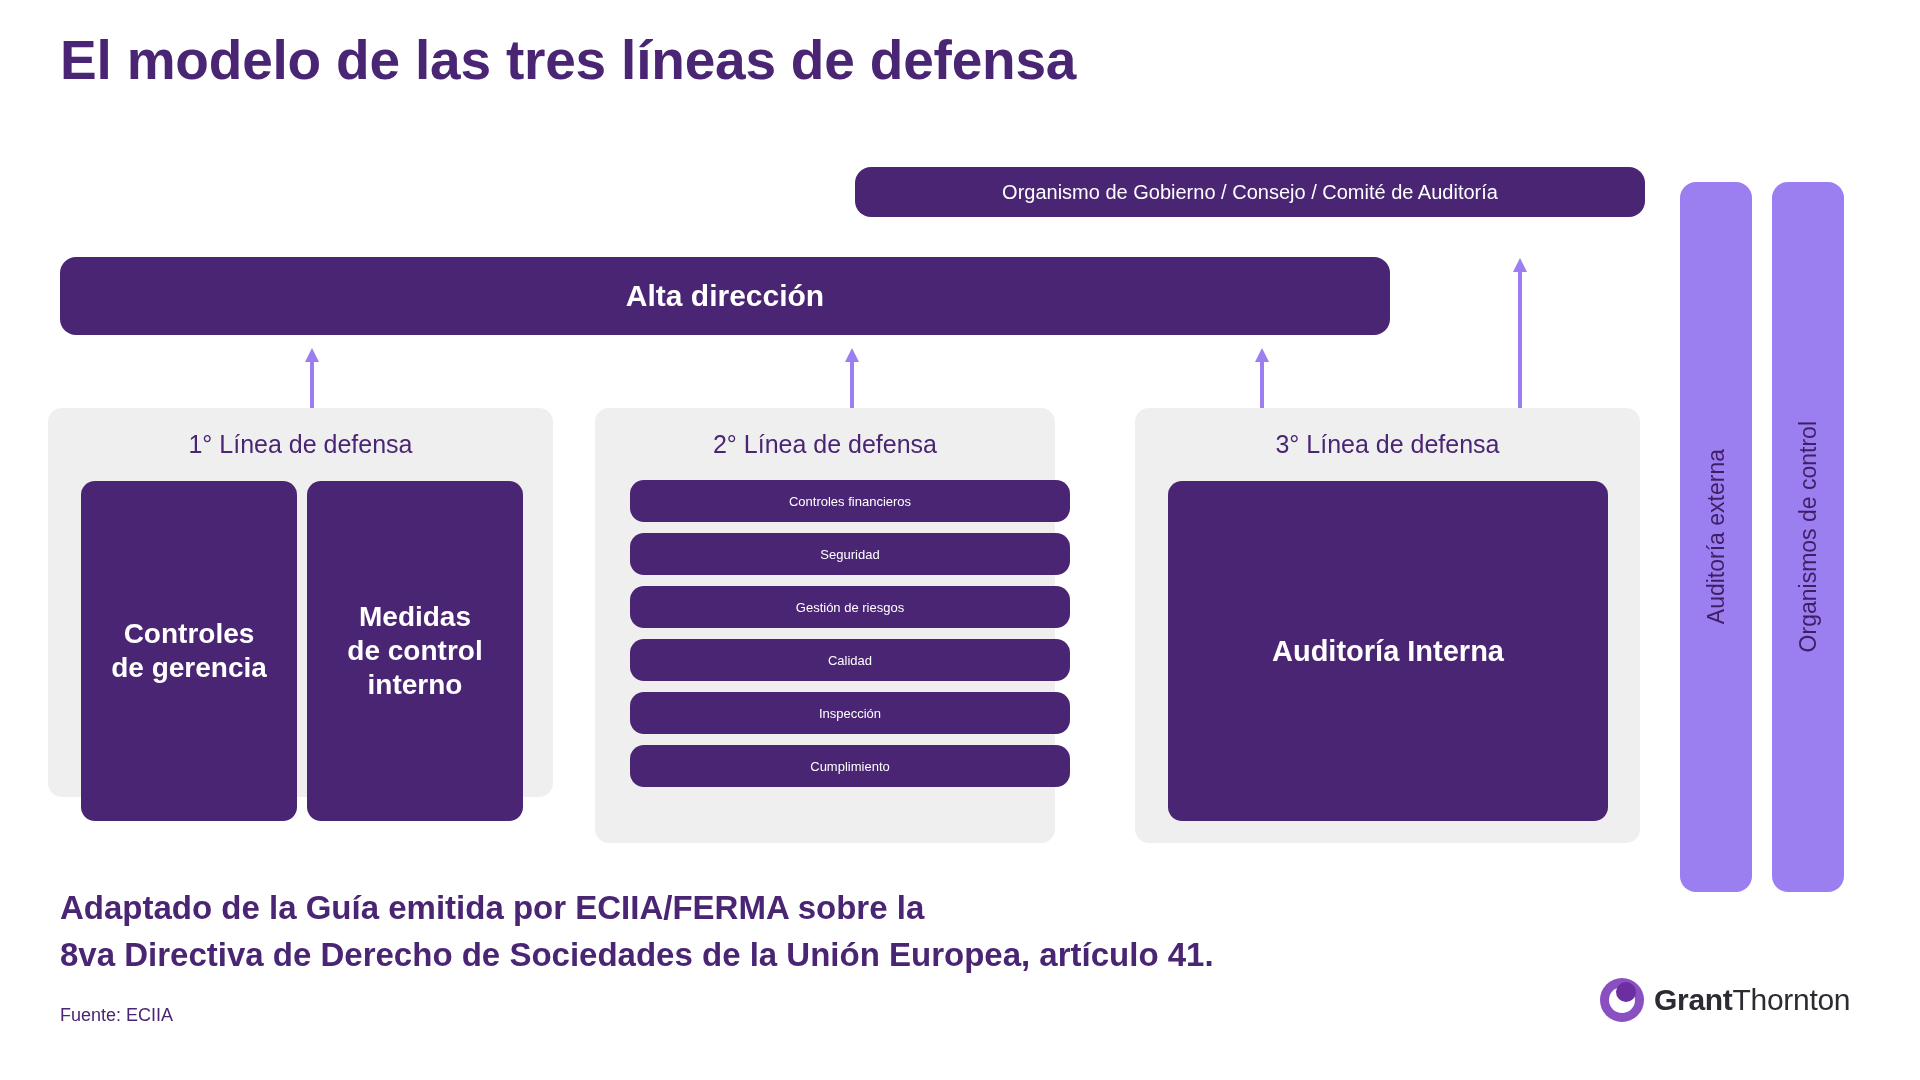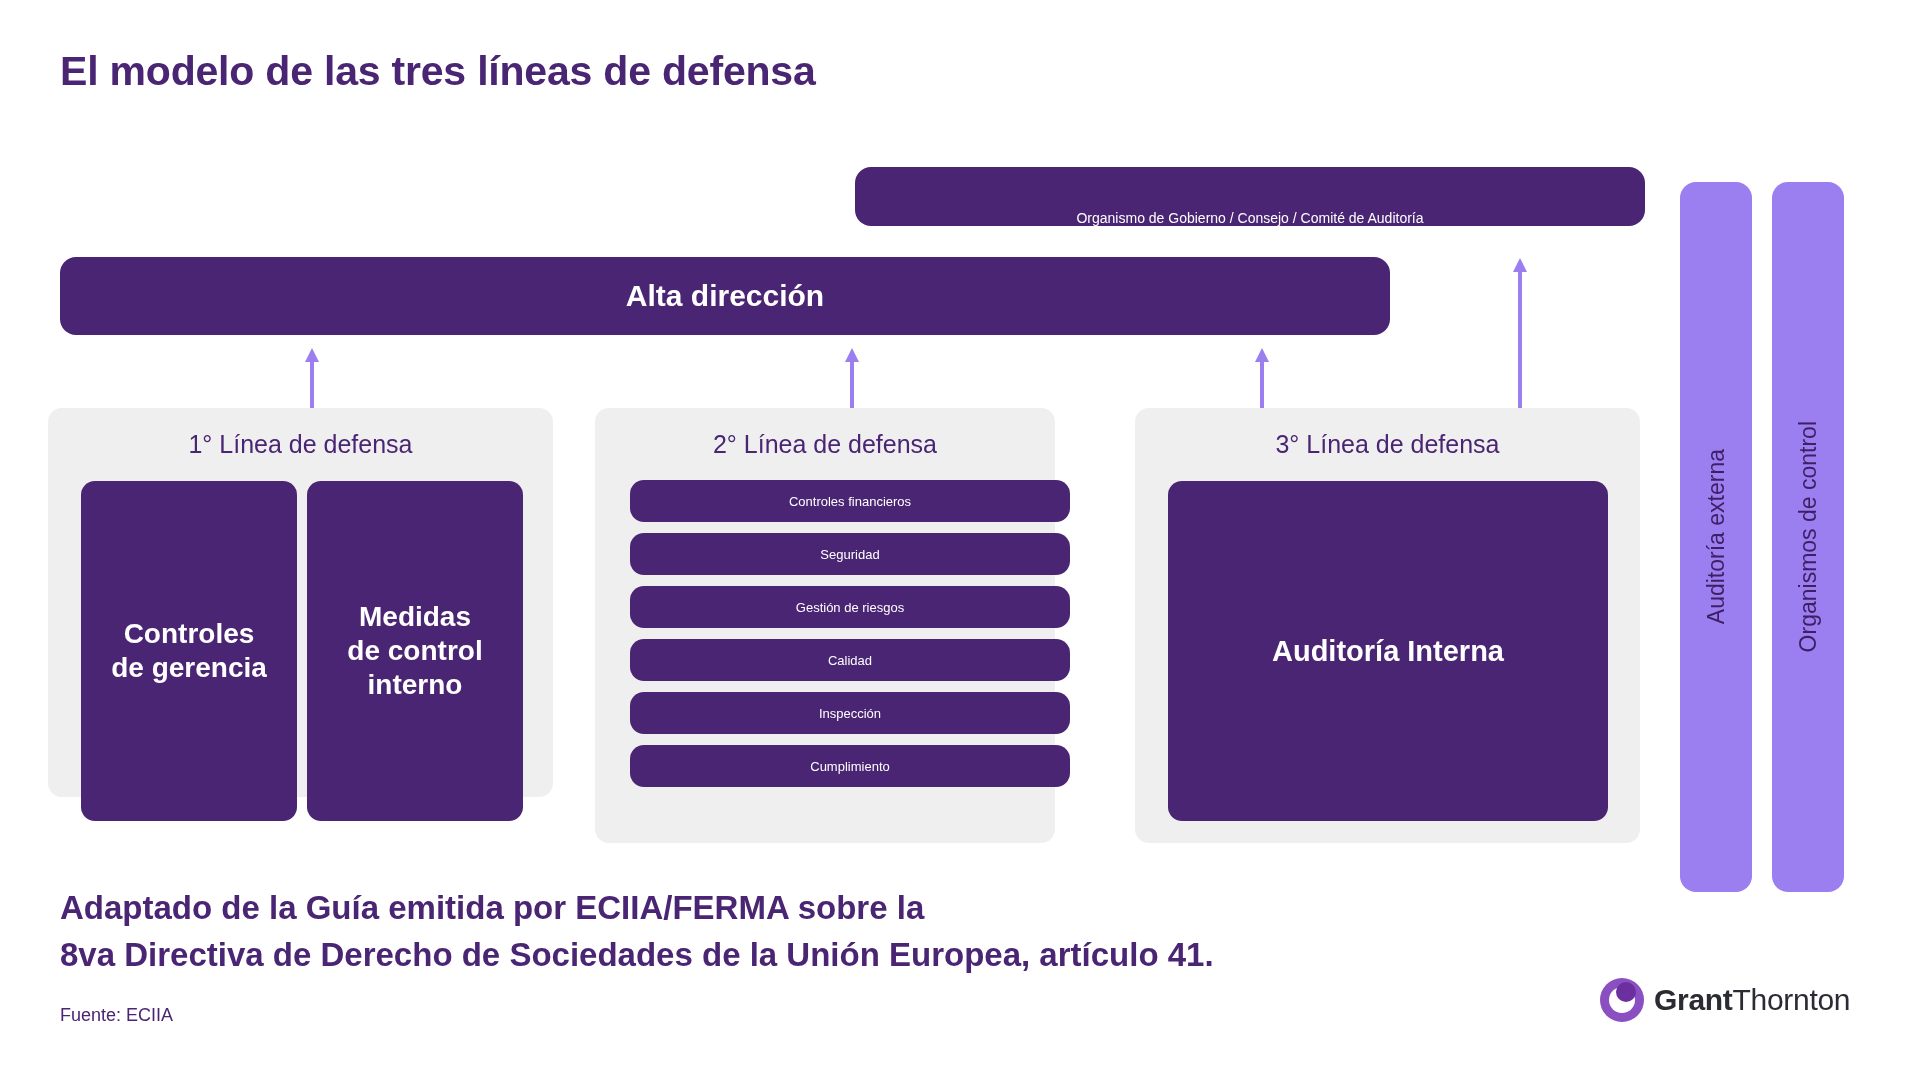--- a/index.html
+++ b/index.html
@@ -19,41 +19,41 @@
   .page {
     position: relative;
     width: 1920px;
     height: 1080px;
   }
 
   
   .title {
     position: absolute;
     left: 60px;
-    top: 48px;
-    font-size: 41px;
+    top: 28px;
+    font-size: 55px;
     font-weight: bold;
     color: #4a2573;
     letter-spacing: -0.2px;
   }
 
   
   .gov-bar {
     position: absolute;
     left: 855px;
     top: 167px;
     width: 790px;
-    height: 59px;
+    height: 50px;
     background: #4a2573;
     border-radius: 16px;
     display: flex;
-    align-items: flex-end;
+    align-items: center;
     justify-content: center;
     color: #ffffff;
-    font-size: 14px;
+    font-size: 20px;
   }
 
   
   .senior-bar {
     position: absolute;
     left: 60px;
     top: 257px;
     width: 1330px;
     height: 78px;
     background: #4a2573;

